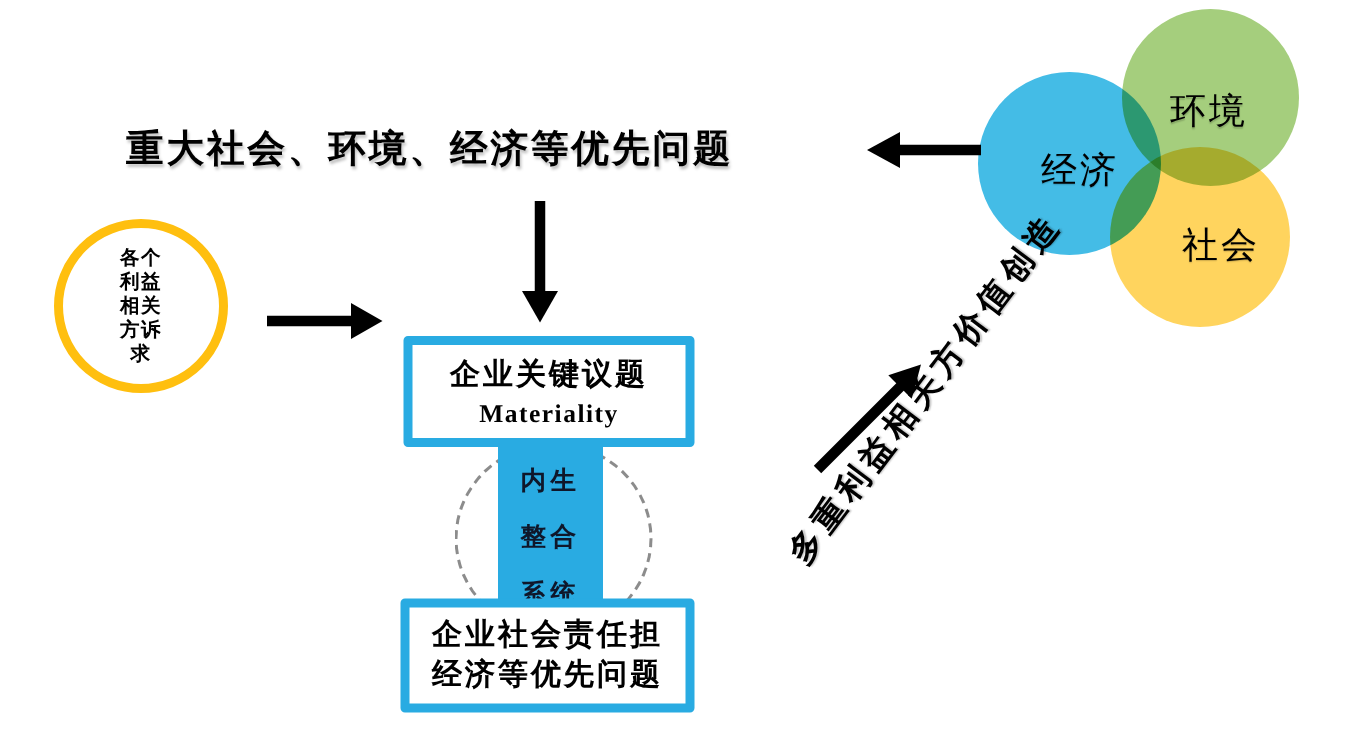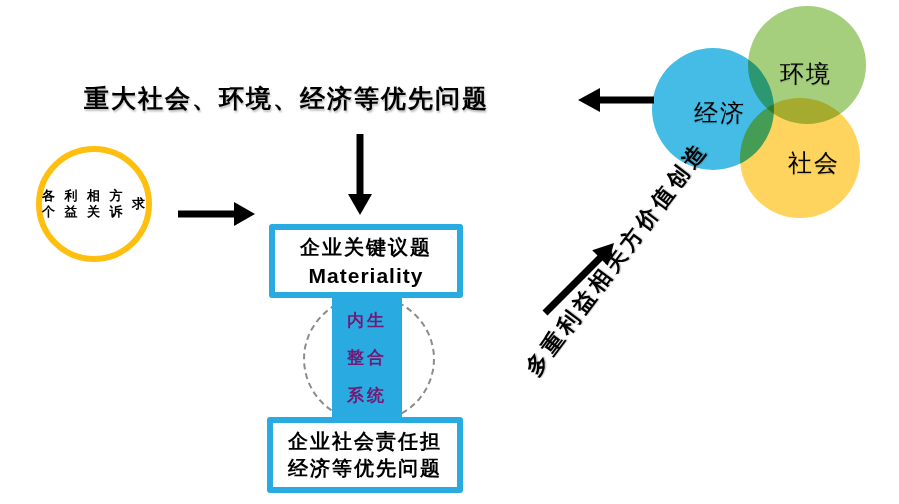--- a/index.html
+++ b/index.html
@@ -15,43 +15,43 @@
   .venn-env{left:748px;top:6px;width:118px;height:118px;background:#A5CE7D;}
   .venn-eco{left:652px;top:48px;width:122px;height:122px;background:#44BCE6;}
   .venn-soc{left:740px;top:98px;width:120px;height:120px;background:#FFD45E;}
   .vlabel{position:absolute;font-size:24px;font-weight:normal;letter-spacing:2px;z-index:4;
           text-shadow:0 1px 1px rgba(0,0,0,.2);}
   .vlabel-env{left:780px;top:58px;}
   .vlabel-eco{left:682px;top:97px;margin-left:12px;}
   .vlabel-soc{left:788px;top:147px;}
 
   
-  .ring{position:absolute;border-radius:50%;display:flex;flex-direction:row;
+  .ring{position:absolute;border-radius:50%;display:flex;flex-direction:column;
         align-items:center;justify-content:center;z-index:2;background:transparent;
         box-sizing:content-box;}
   .ring span{display:block;font-size:13px;font-weight:bold;line-height:16px;letter-spacing:1px;}
   .ring-orange{left:36px;top:146px;width:104px;height:104px;border:6px solid #FFBF0F;}
   .ring-blue{left:89px;top:224px;width:106px;height:106px;border:6px solid #29ABE2;}
 
   
   .dashed-circle{position:absolute;left:303px;top:295px;width:128px;height:124px;
                  border:2px dashed #8c8c8c;border-radius:50%;z-index:0;}
   .pillar{position:absolute;left:332px;top:294px;width:70px;height:128px;background:#29ABE2;
           z-index:1;display:flex;flex-direction:column;align-items:center;
           justify-content:space-around;padding:8px 0;box-sizing:border-box;}
-  .pillar span{color:#701a75;font-weight:bold;font-size:17px;letter-spacing:3px;}
+  .pillar span{color:#0f172a;font-weight:bold;font-size:17px;letter-spacing:3px;}
 
   .box{position:absolute;border:6px solid #29ABE2;background:#fff;z-index:2;border-radius:3px;
        display:flex;flex-direction:column;align-items:center;justify-content:center;
        text-align:right;box-sizing:border-box;}
   .box-top{left:269px;top:224px;width:194px;height:74px;}
   .box-top .l1{font-size:20px;font-weight:bold;letter-spacing:2px;}
-  .box-top .l2{font-family:Liberation Sans, sans-serif;
-               font-size:21px;font-weight:bold;letter-spacing:1px;margin-top:3px;}
-  .box-bottom{left:267px;top:417px;width:196px;height:76px;}
+  .box-top .l2{font-family:Liberation Serif, serif;
+               font-size:17px;font-weight:bold;letter-spacing:1px;margin-top:3px;}
+  .box-bottom{left:267px;top:399px;width:196px;height:76px;}
   .box-bottom div{font-size:20px;font-weight:bold;letter-spacing:2px;line-height:27px;}
 
   
   .diag-label{position:absolute;left:462px;top:244px;width:310px;text-align:center;
               font-size:22px;font-weight:bold;letter-spacing:4px;white-space:nowrap;
               transform:rotate(-53deg);z-index:3;text-shadow:1px 1px 1px rgba(0,0,0,.2);}
 
   
   .arrows{position:absolute;left:0;top:0;z-index:3;pointer-events:none;}
   .arrows line{stroke:#000;stroke-width:7;}

